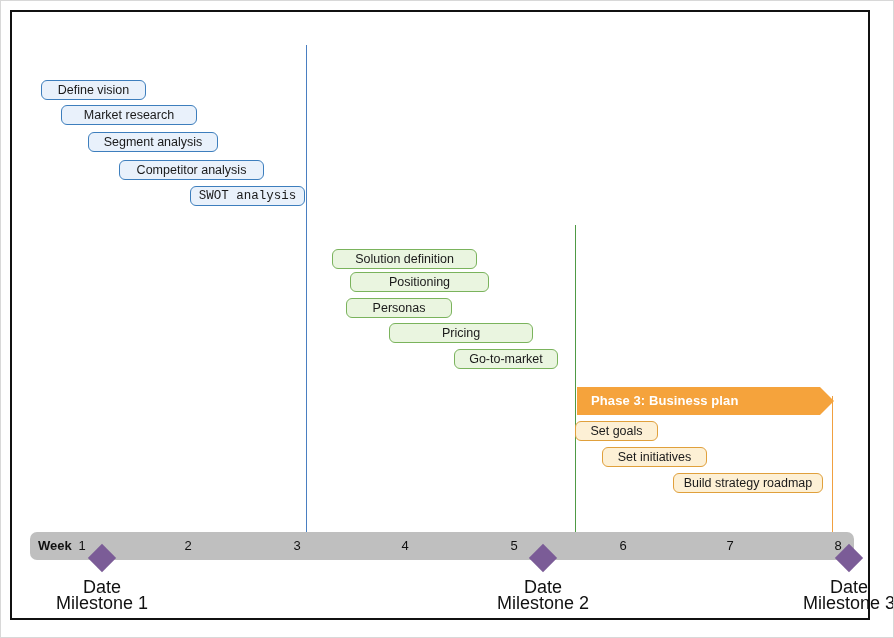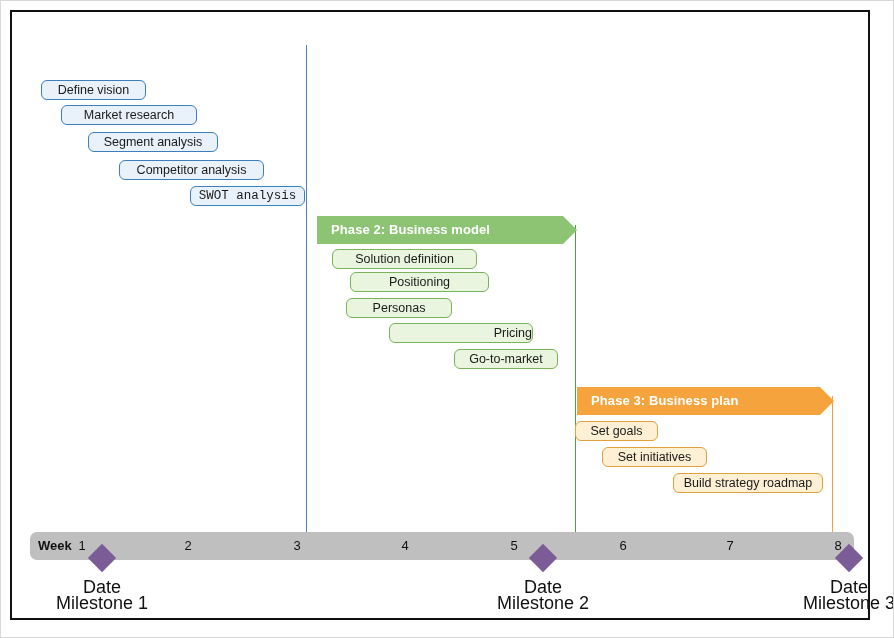--- a/index.html
+++ b/index.html
@@ -149,40 +149,34 @@
     <div class="task-bar" style="left:107px; top:148px; width:145px; background:#e9f1fb; border-color:#3d7ebd;">
       <span>Competitor analysis</span>
     </div>
 
     <div class="task-bar" style="left:178px; top:174px; width:115px; background:#e9f1fb; border-color:#3d7ebd;font-family:Liberation Mono, monospace;">
       <span>SWOT analysis</span>
     </div>
 
     <div class="phase-line" style="left:563px; top:213px; height:312px; background:#4f9a45;"></div>
 
-    <div class="phase-bar" style="left:305px; top:204px; width:260px;">
-      <svg class="phase-shape" viewBox="0 0 260 28" preserveAspectRatio="none">
-        <polygon points="0,0 246,0 260,14 246,28 0,28" fill="#8cc474"></polygon>
-      </svg>
-      <span class="phase-label">Phase 2: Business model</span>
-    </div>
 
     <div class="task-bar" style="left:338px; top:260px; width:139px; background:#eaf5e0; border-color:#7ab35c;">
       <span>Positioning</span>
     </div>
 
     <div class="task-bar" style="left:320px; top:237px; width:145px; background:#eaf5e0; border-color:#7ab35c;">
       <span>Solution definition</span>
     </div>
 
     <div class="task-bar" style="left:334px; top:286px; width:106px; background:#eaf5e0; border-color:#7ab35c;">
       <span>Personas</span>
     </div>
 
-    <div class="task-bar" style="left:377px; top:311px; width:144px; background:#eaf5e0; border-color:#7ab35c;text-align:right;">
+    <div class="task-bar" style="left:377px; top:311px; width:144px; background:#eaf5e0; border-color:#7ab35c;">
       <span>Pricing</span>
     </div>
 
     <div class="task-bar" style="left:442px; top:337px; width:104px; background:#eaf5e0; border-color:#7ab35c;">
       <span>Go-to-market</span>
     </div>
 
     <div class="phase-line" style="left:820px; top:384px; height:141px; background:#f0a040;"></div>
 
     <div class="phase-bar" style="left:565px; top:375px; width:257px;">

